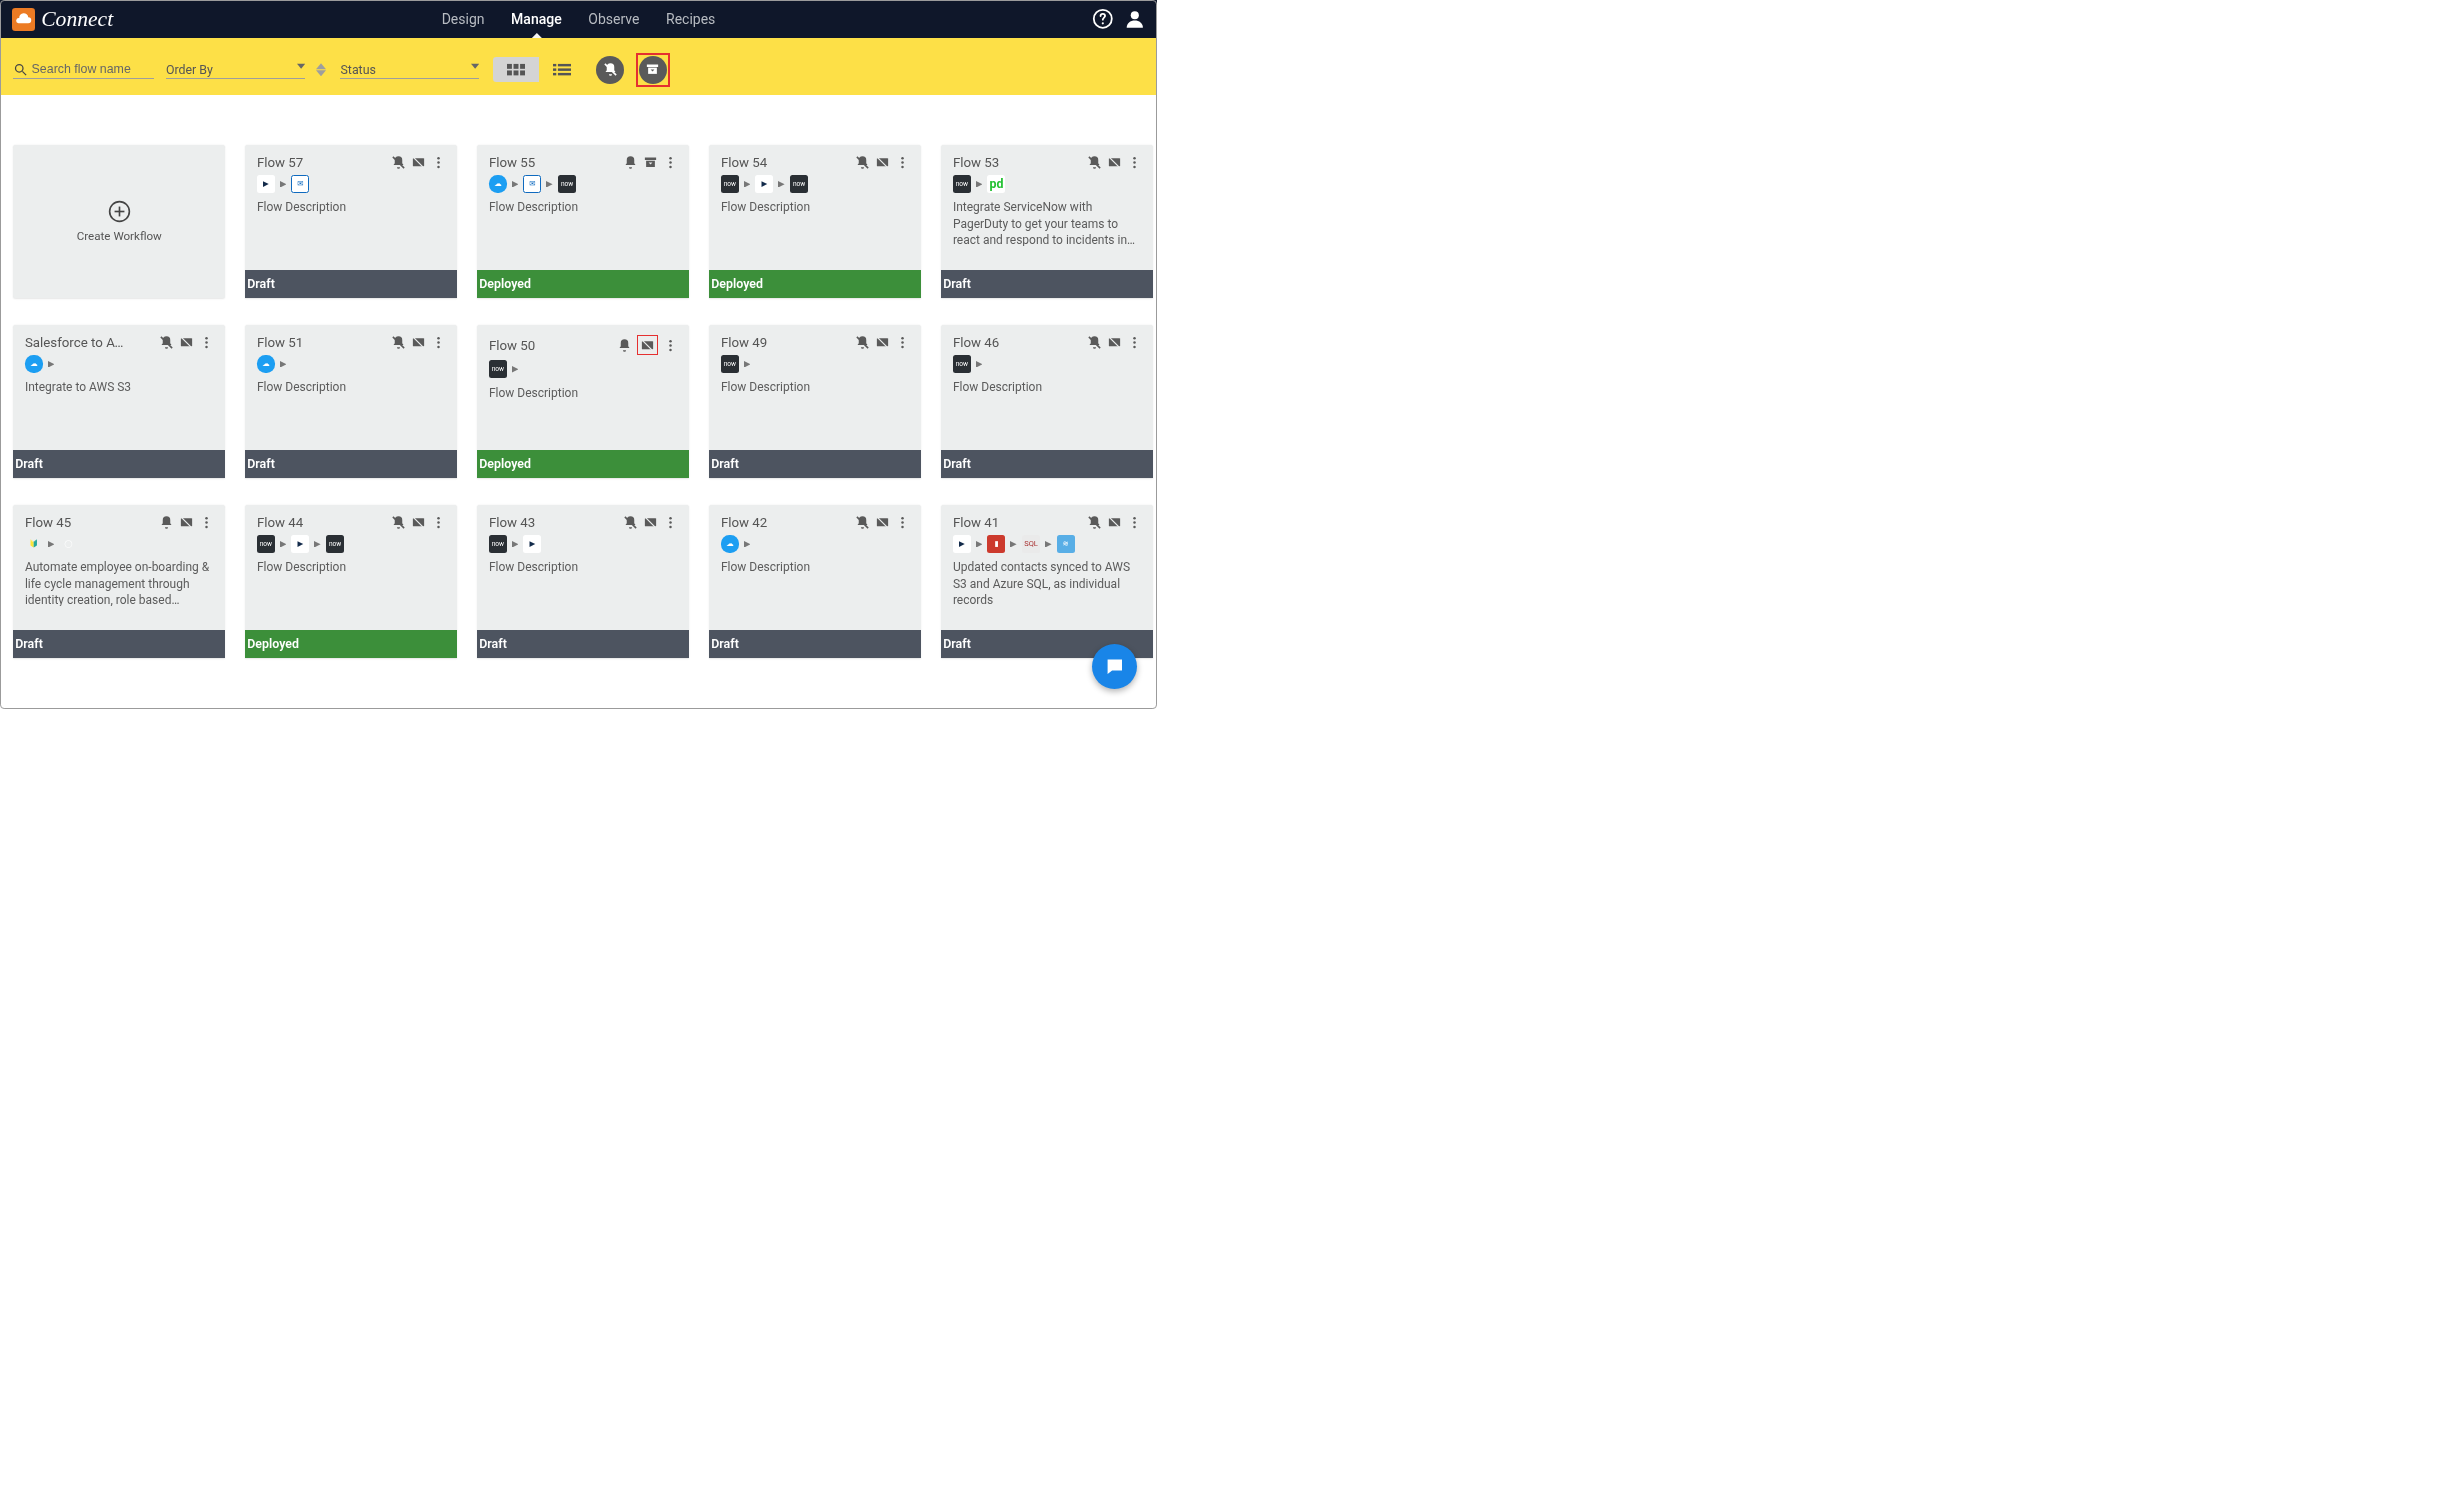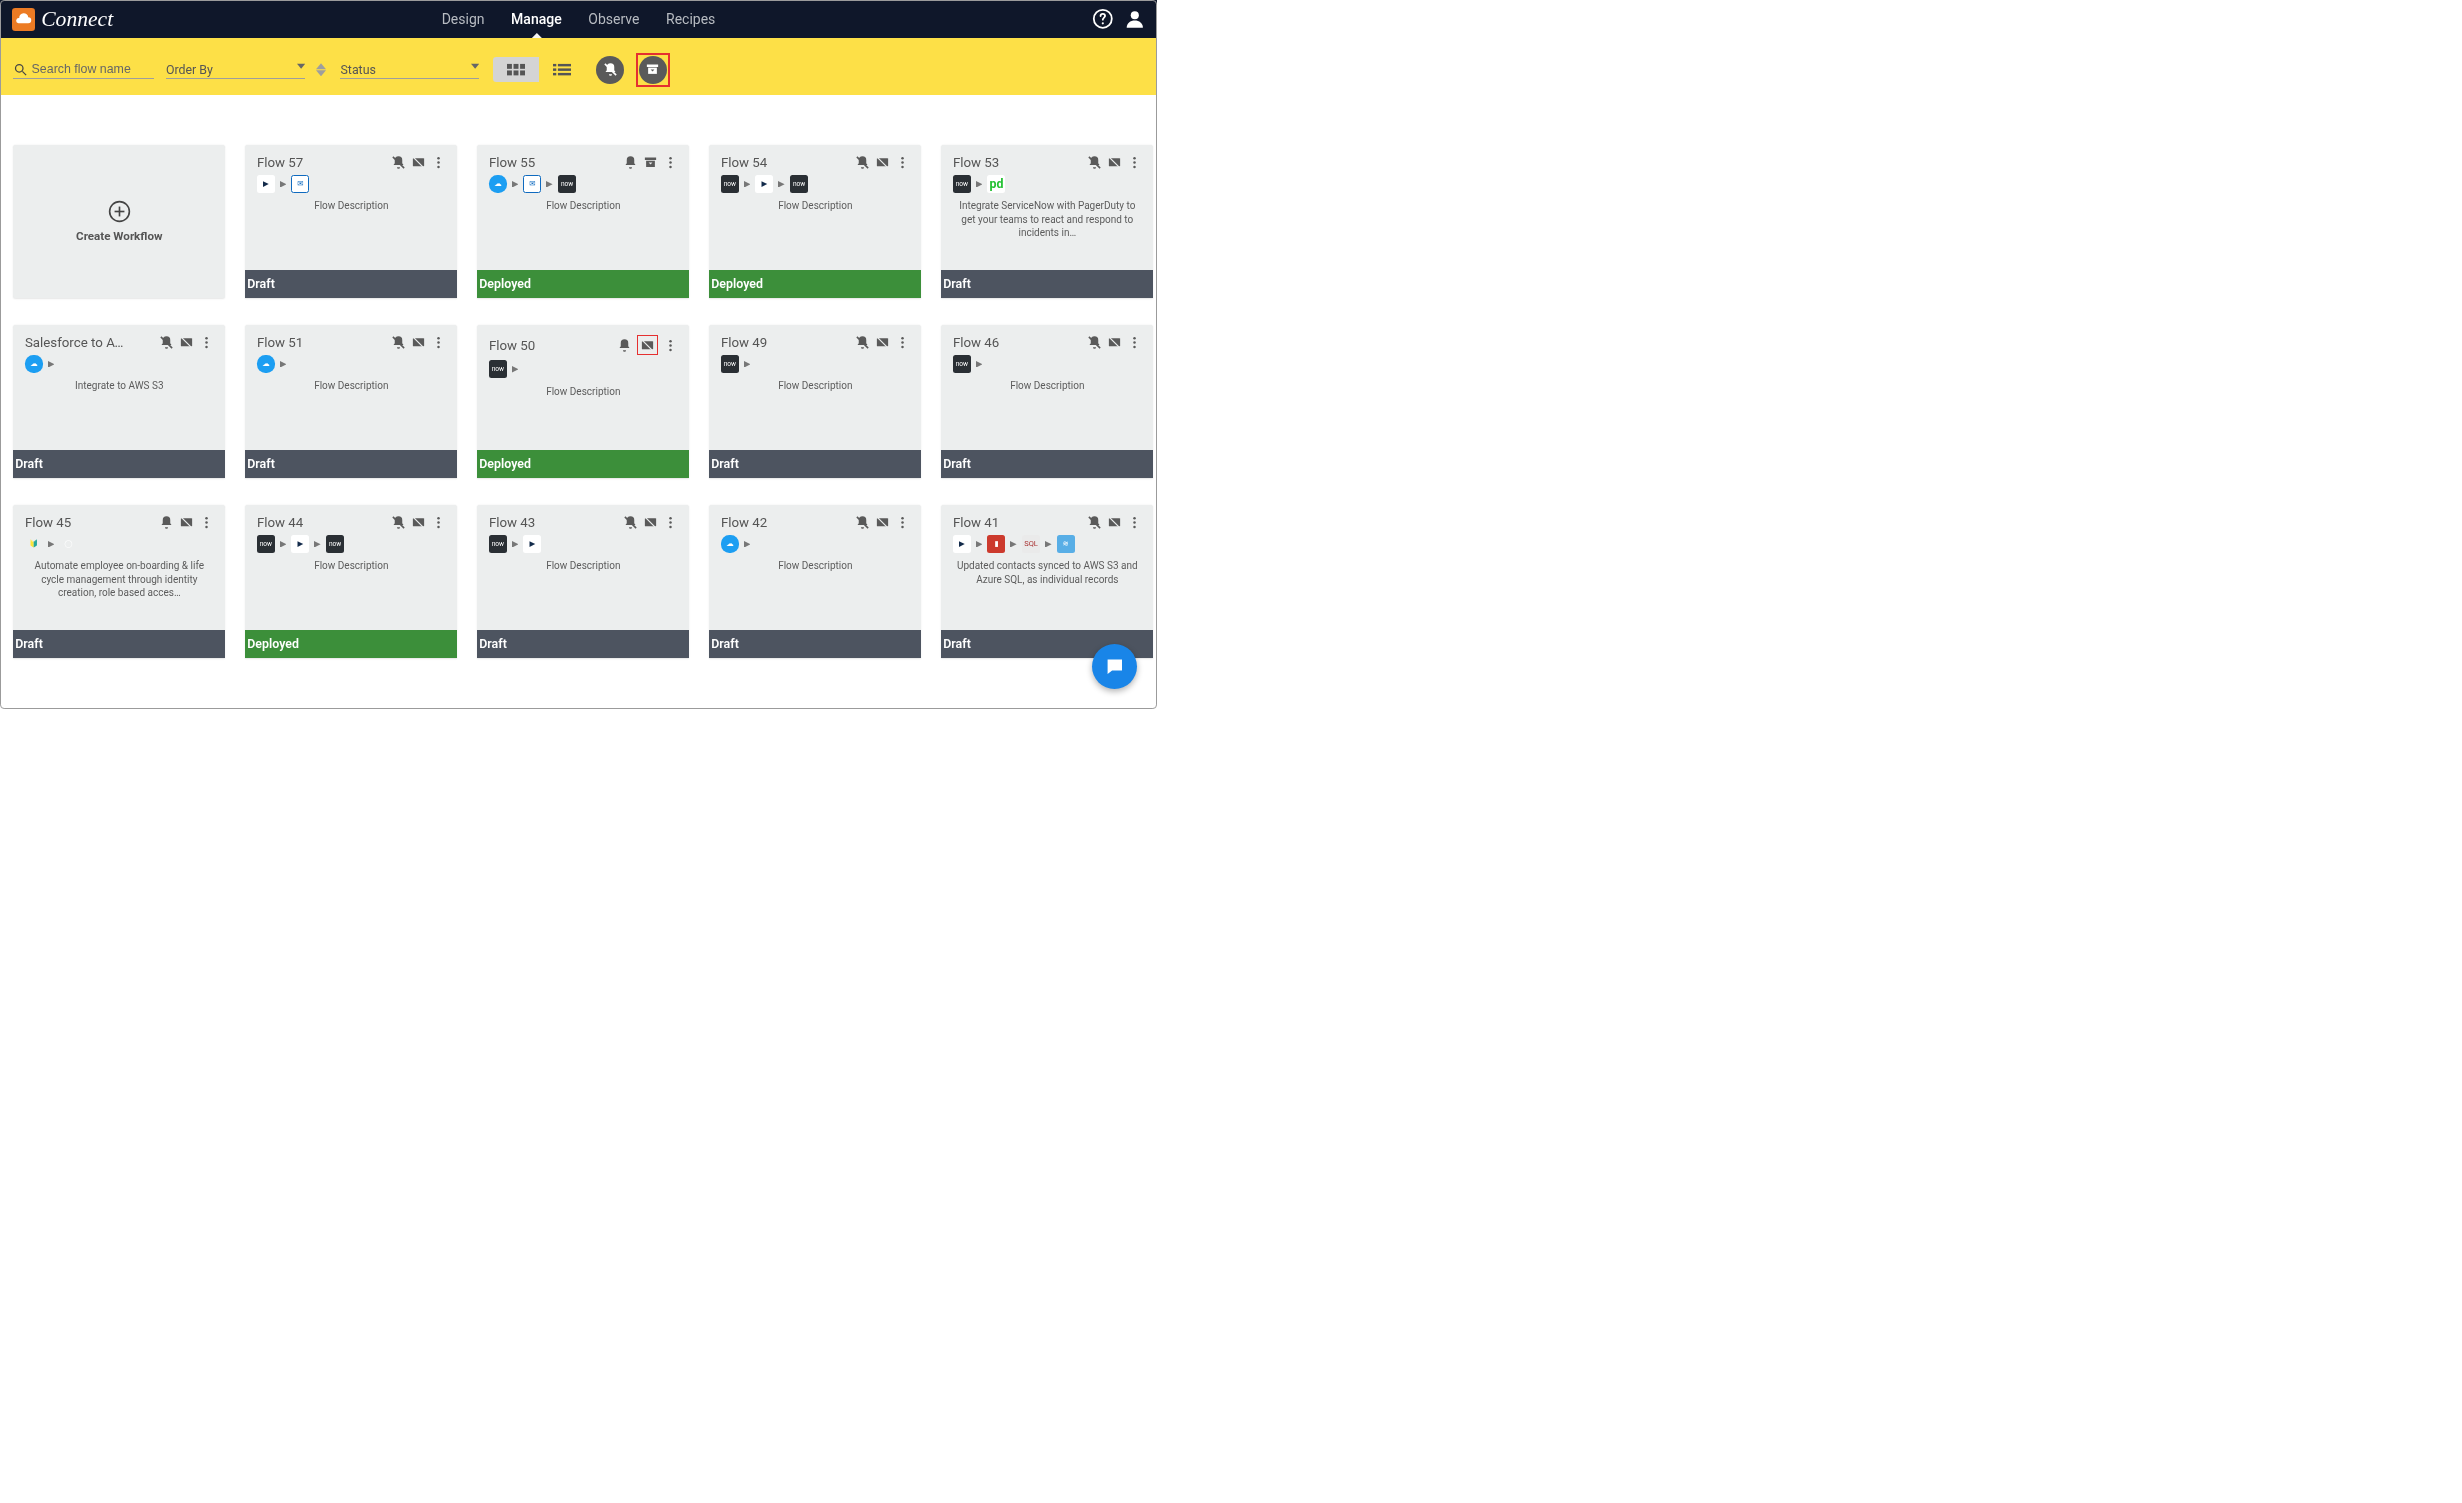--- a/index.html
+++ b/index.html
@@ -40,29 +40,29 @@
 .grid { display:grid; grid-template-columns: repeat(5, 212px); grid-auto-rows: 153px; gap:27px 20px; padding:50px 13.3px 8.3px 13.3px; }
 .card { background:#eceeee; border-radius:2.5px 2.5px 0 0; display:flex; flex-direction:column; overflow:hidden; box-shadow:0 0.8px 1.7px rgba(0,0,0,.1);}
 .card-body{ flex:1; padding:10px 11.6px 6.6px 11.6px; }
 .card-head{ display:flex; align-items:center; justify-content:space-between; margin-bottom:5px; }
 .card-title{ font-size:13.3px; color:#555; white-space:nowrap; overflow:hidden; text-overflow:ellipsis; max-width:108px;}
 .card-icons{ display:flex; align-items:center; gap:5px; }
 .card-icons svg{ width:15px; height:15px; fill:#5a5a5a; cursor:pointer;}
 .glyph-row{ display:flex; align-items:center; gap:5px; margin:3.3px 0 6.6px 0; }
 .glyph{ width:18px; height:18px; border-radius:2.5px; display:flex; align-items:center; justify-content:center; font-size:7.5px; color:#fff; }
 .sep-caret{ width:6.6px; height:6.6px; fill:#777;}
-.card-desc{ font-size:10px; color:#5c5c5c; line-height:1.35; max-height:47px; overflow:hidden; display:-webkit-box;text-align:center; -webkit-line-clamp:3; -webkit-box-orient:vertical;}
+.card-desc{ font-size:12px; color:#5c5c5c; line-height:1.35; max-height:47px; overflow:hidden; display:-webkit-box; -webkit-line-clamp:3; -webkit-box-orient:vertical;}
 .status-bar{ height:28px; padding:0 2px; display:flex; align-items:center; font-size:12.4px; font-weight:600; color:#fff; }
 .status-draft{ background:#4d5460; }
 .status-deployed{ background:#3c8f3a; }
 
 
 .create-card{ background:#eceeee; border-radius:2.5px; display:flex; flex-direction:column; align-items:center; justify-content:center; cursor:pointer; box-shadow:0 0.8px 1.7px rgba(0,0,0,.1);}
 .create-card svg{ width:23px; height:23px; stroke:#444; fill:none; stroke-width:2;}
-.create-card span{ margin-top:6.6px; font-size:11.6px; color:#555;font-weight:bold;} .g-outlook{background:#fff;border:0.8px solid #0f6abf;color:#0f6abf;}
+.create-card span{ margin-top:6.6px; font-size:11.6px; color:#555;} .g-outlook{background:#fff;border:0.8px solid #0f6abf;color:#0f6abf;}
 .g-cloud{background:#1c9ef2;border-radius:8.3px;} .g-now{background:#2a2f34;font-size:6.6px;}
 .g-pd{background:#fff;color:#23c132;font-weight:700;border:none;font-size:12.4px;text-align:right;}
 .g-red{background:#cc3a2d;} .g-sql{background:#eaeaea;color:#a33;} .g-aws{background:#58aee6;}
 .g-triangle{background:#fff;color:#122a4a;}
 
 
 .hl-box{ border:1.7px solid #e53030; padding:1.7px; display:inline-flex;}
 
 
 .chat-fab{position:absolute;right:20px;bottom:20px;width:45px;height:45px;border-radius:50%;background:#1985e8;display:flex;align-items:center;justify-content:center;box-shadow:0 2.5px 6.6px rgba(0,0,0,.3);cursor:pointer;}

